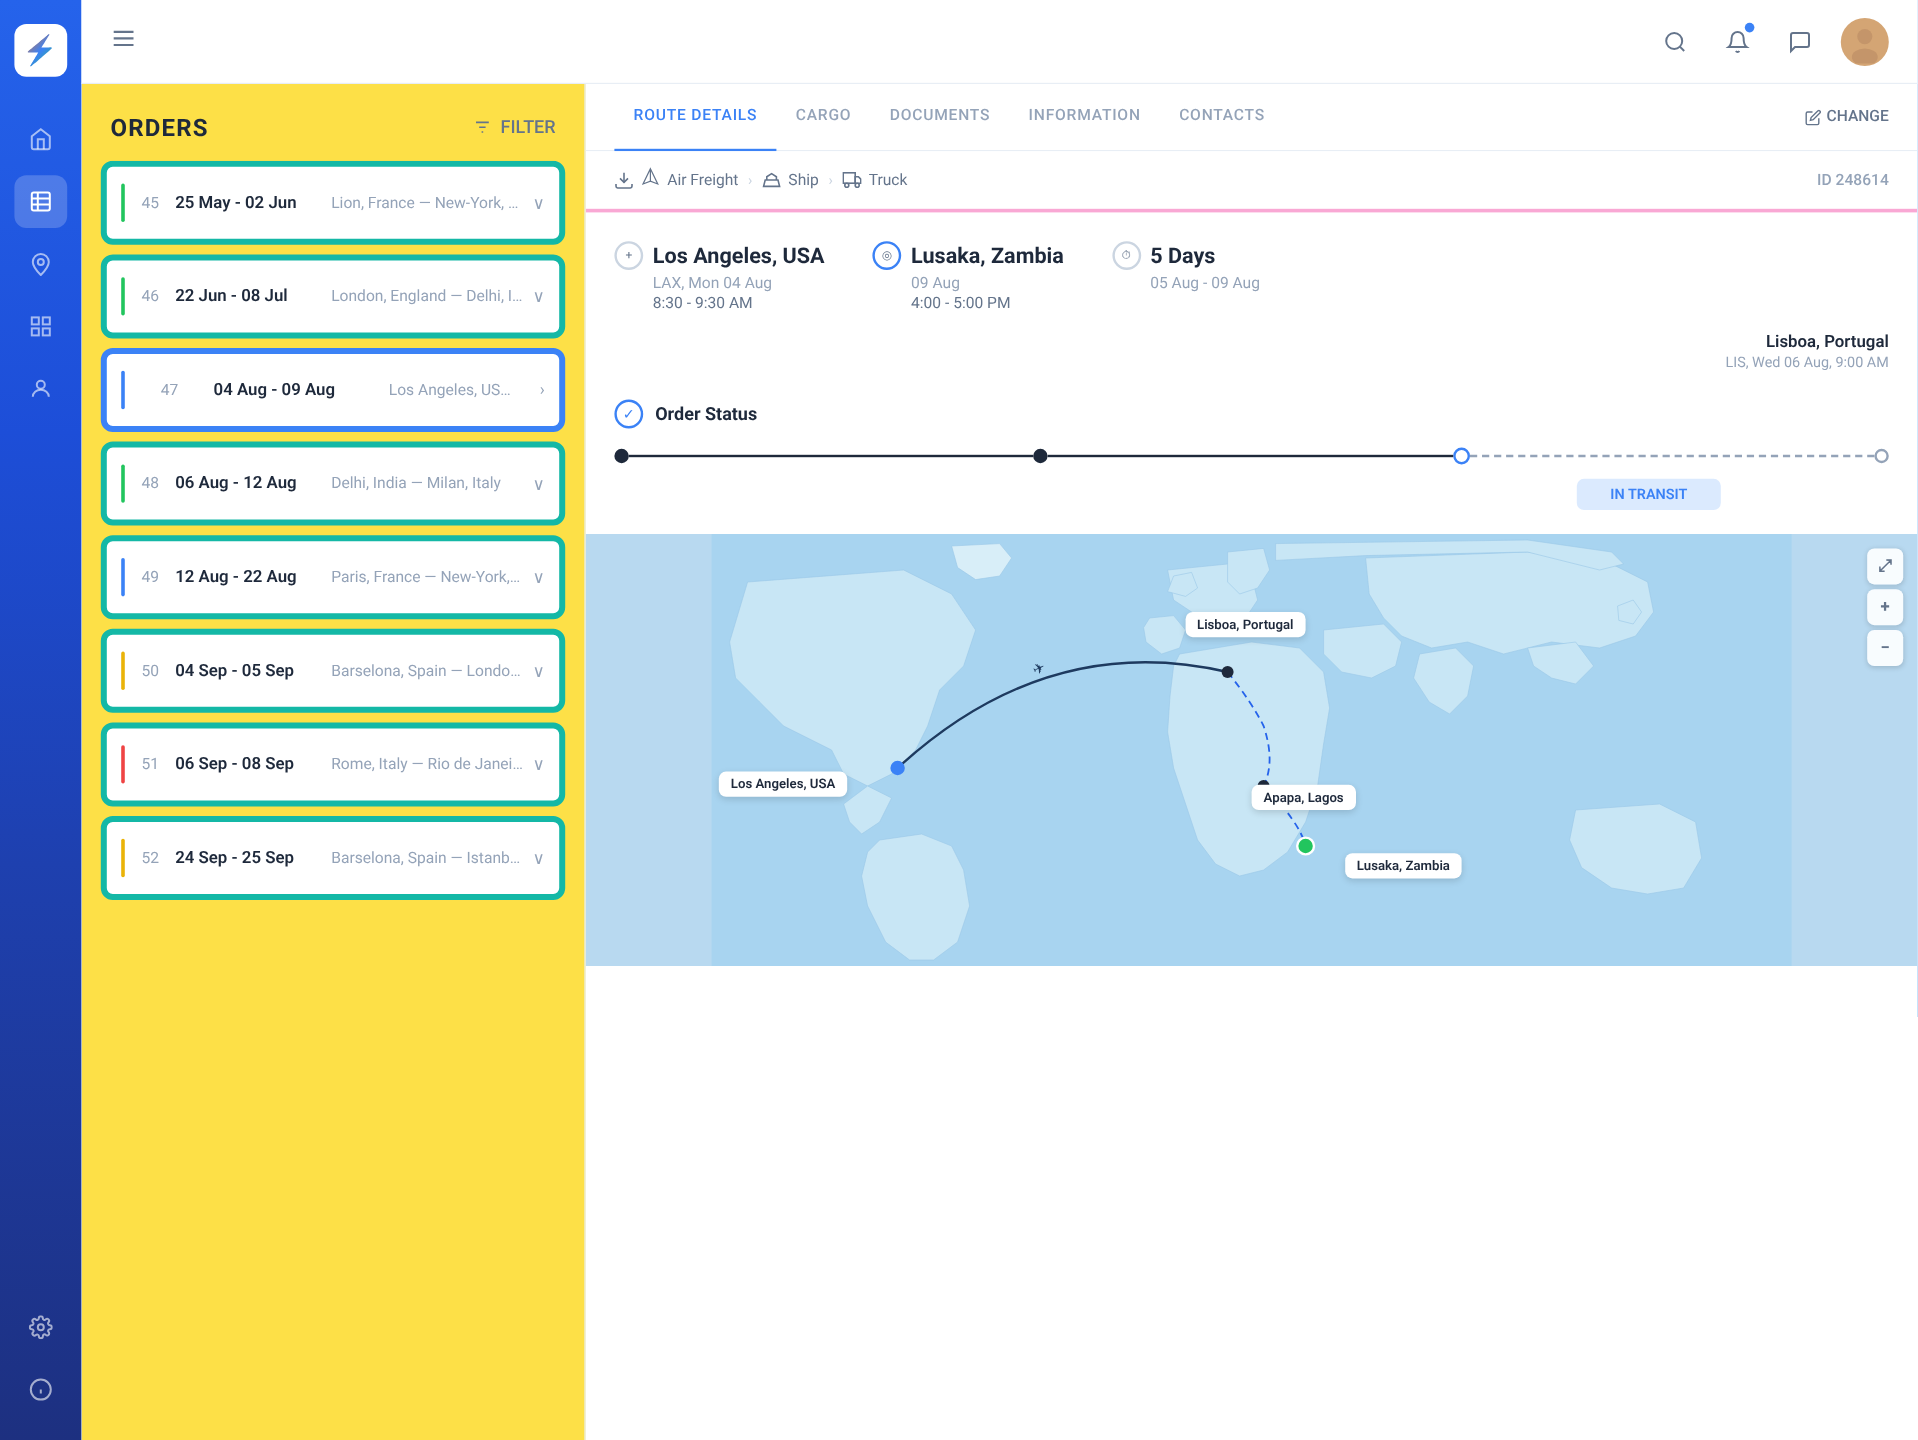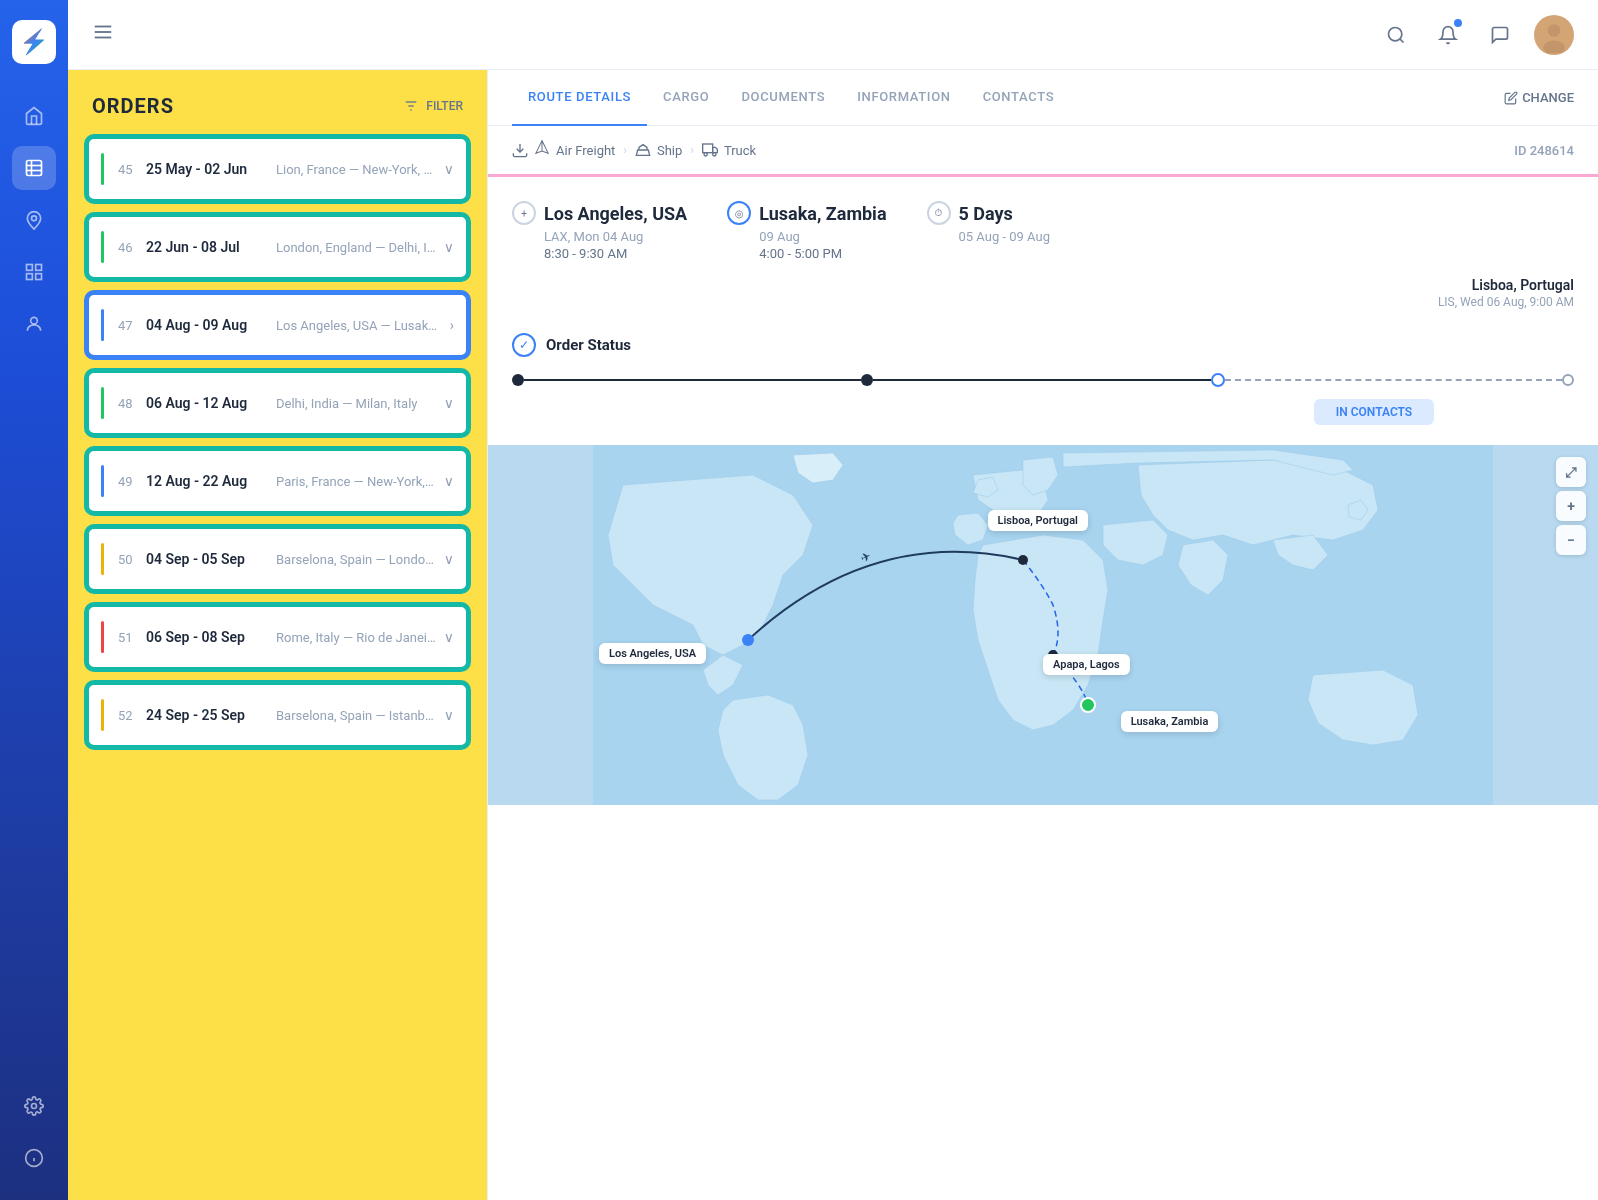--- a/index.html
+++ b/index.html
@@ -153,42 +153,42 @@
       font-size: 20px;
       font-weight: 700;
       color: #1e293b;
       letter-spacing: 0.05em;
     }
     .filter-btn {
       display: flex;
       align-items: center;
       gap: 7px;
       color: #64748b;
-      font-size: 12px;
+      font-size: 15px;
       cursor: pointer;
       font-weight: 500;
       justify-content: flex-end;
     }
     .orders-list {
       flex: 1;
       overflow-y: auto;
       padding: 0 16px 16px;
     }
     .order-item {
       display: flex;
       align-items: center;
       padding: 14px 12px;
       border: 5px solid #14b8a6;
       border-radius: 10px;
       margin-bottom: 8px;
       cursor: pointer;
       background: white;
       transition: box-shadow 0.2s;
     }
-    .order-item.selected { border-color: #3b82f6; }
+    .order-item.selected { border-color: #3b82f6; gap: 16px; }
     .order-stripe {
       width: 3px;
       height: 32px;
       border-radius: 2px;
       margin-right: 14px;
       flex-shrink: 0;
     }
     .order-num {
       font-size: 13px;
       color: #94a3b8;
@@ -752,21 +752,21 @@
           <div class="status-track">
             <div class="track-dot" style="background:#1e293b;"></div>
             <div class="track-line filled" style="width:120px;height:2px;background:#1e293b;"></div>
             <div class="track-dot" style="background:#1e293b;"></div>
             <div class="track-line filled" style="width:120px;height:2px;background:#1e293b;"></div>
             <div class="track-dot active" style="background:white;border:2px solid #3b82f6;width:14px;height:14px;border-radius:50%;"></div>
             <div style="flex:1;border-top:2px dashed #94a3b8;"></div>
             <div class="track-dot empty" style="background:white;border:2px solid #94a3b8;"></div>
           </div>
           <div style="display:flex;justify-content:flex-end;padding-right:80px;">
-            <div class="in-transit-badge">IN CONTACTS</div>
+            <div class="in-transit-badge">IN TRANSIT</div>
           </div>
         </div>
 
         <div class="map-section">
           <svg class="world-map" viewBox="0 0 900 360" xmlns="http://www.w3.org/2000/svg">
 
             <rect width="900" height="360" fill="#a8d4f0"></rect>
 
             <path d="M30 40 L160 30 L200 50 L220 80 L210 110 L190 130 L180 160 L170 180 L150 200 L130 210 L110 200 L100 180 L80 170 L60 160 L40 140 L20 120 L15 90 Z" fill="#c8e6f5" stroke="#9ac8e8" stroke-width="0.5"></path>
 

